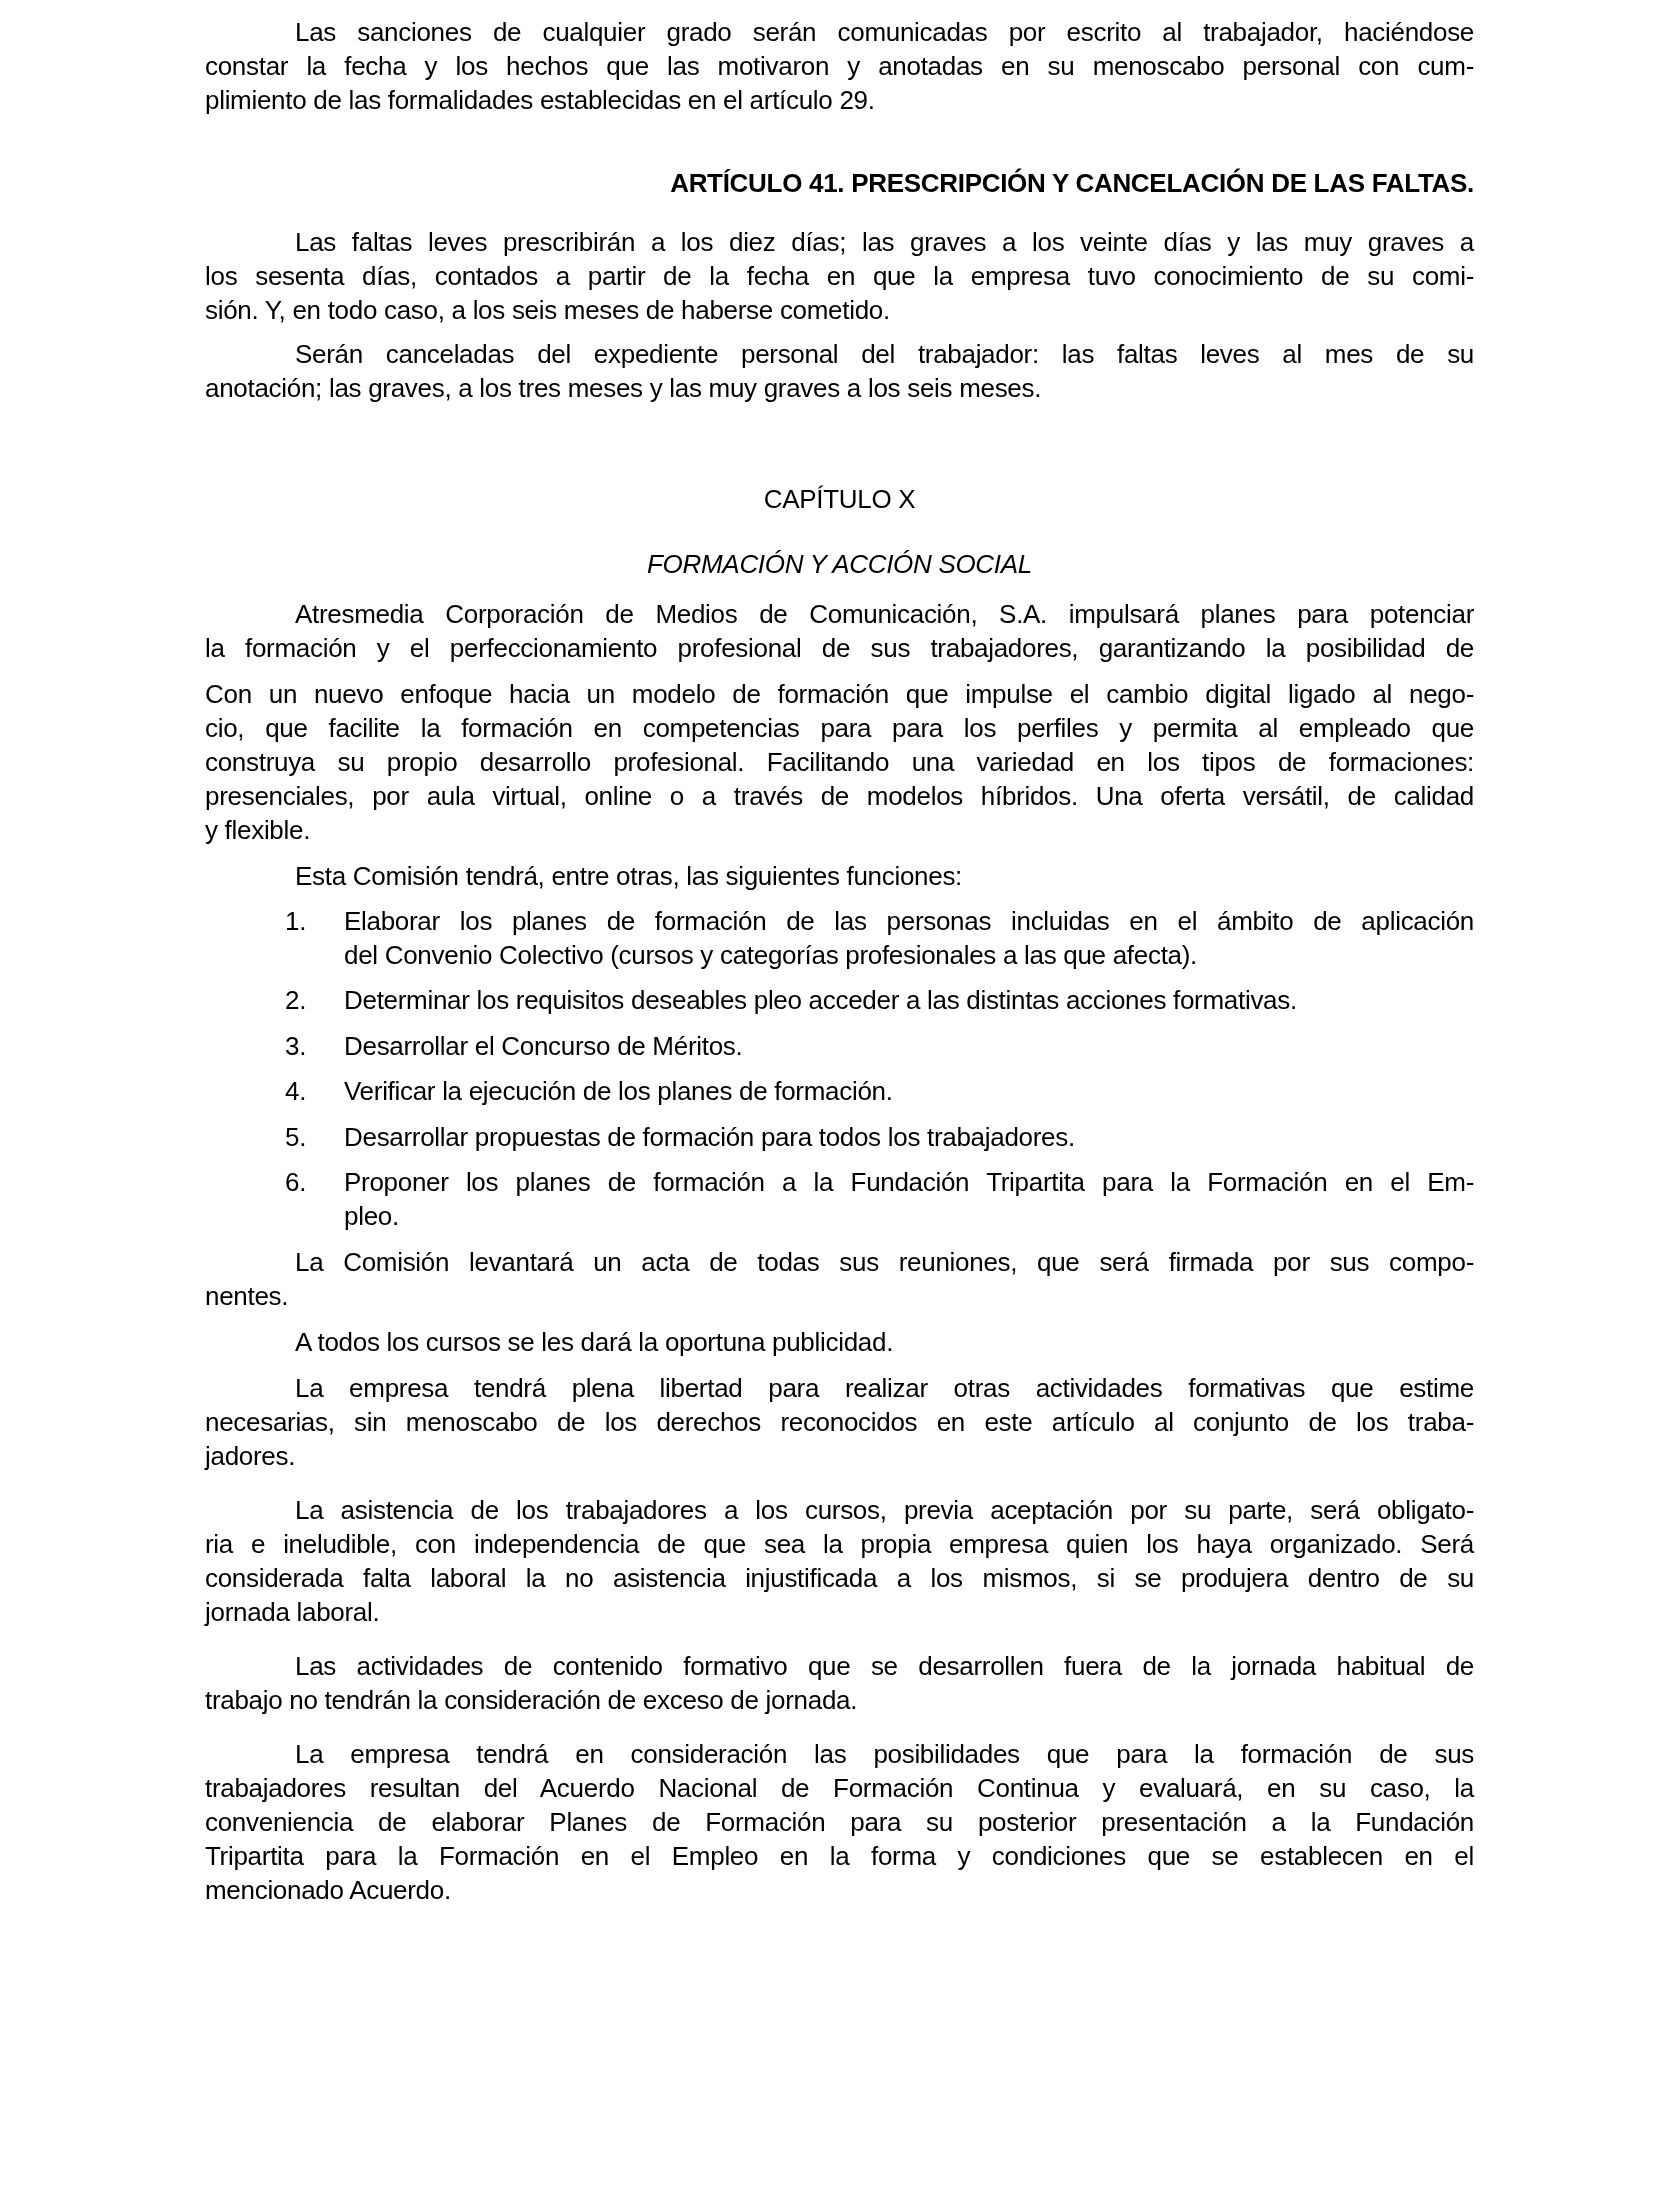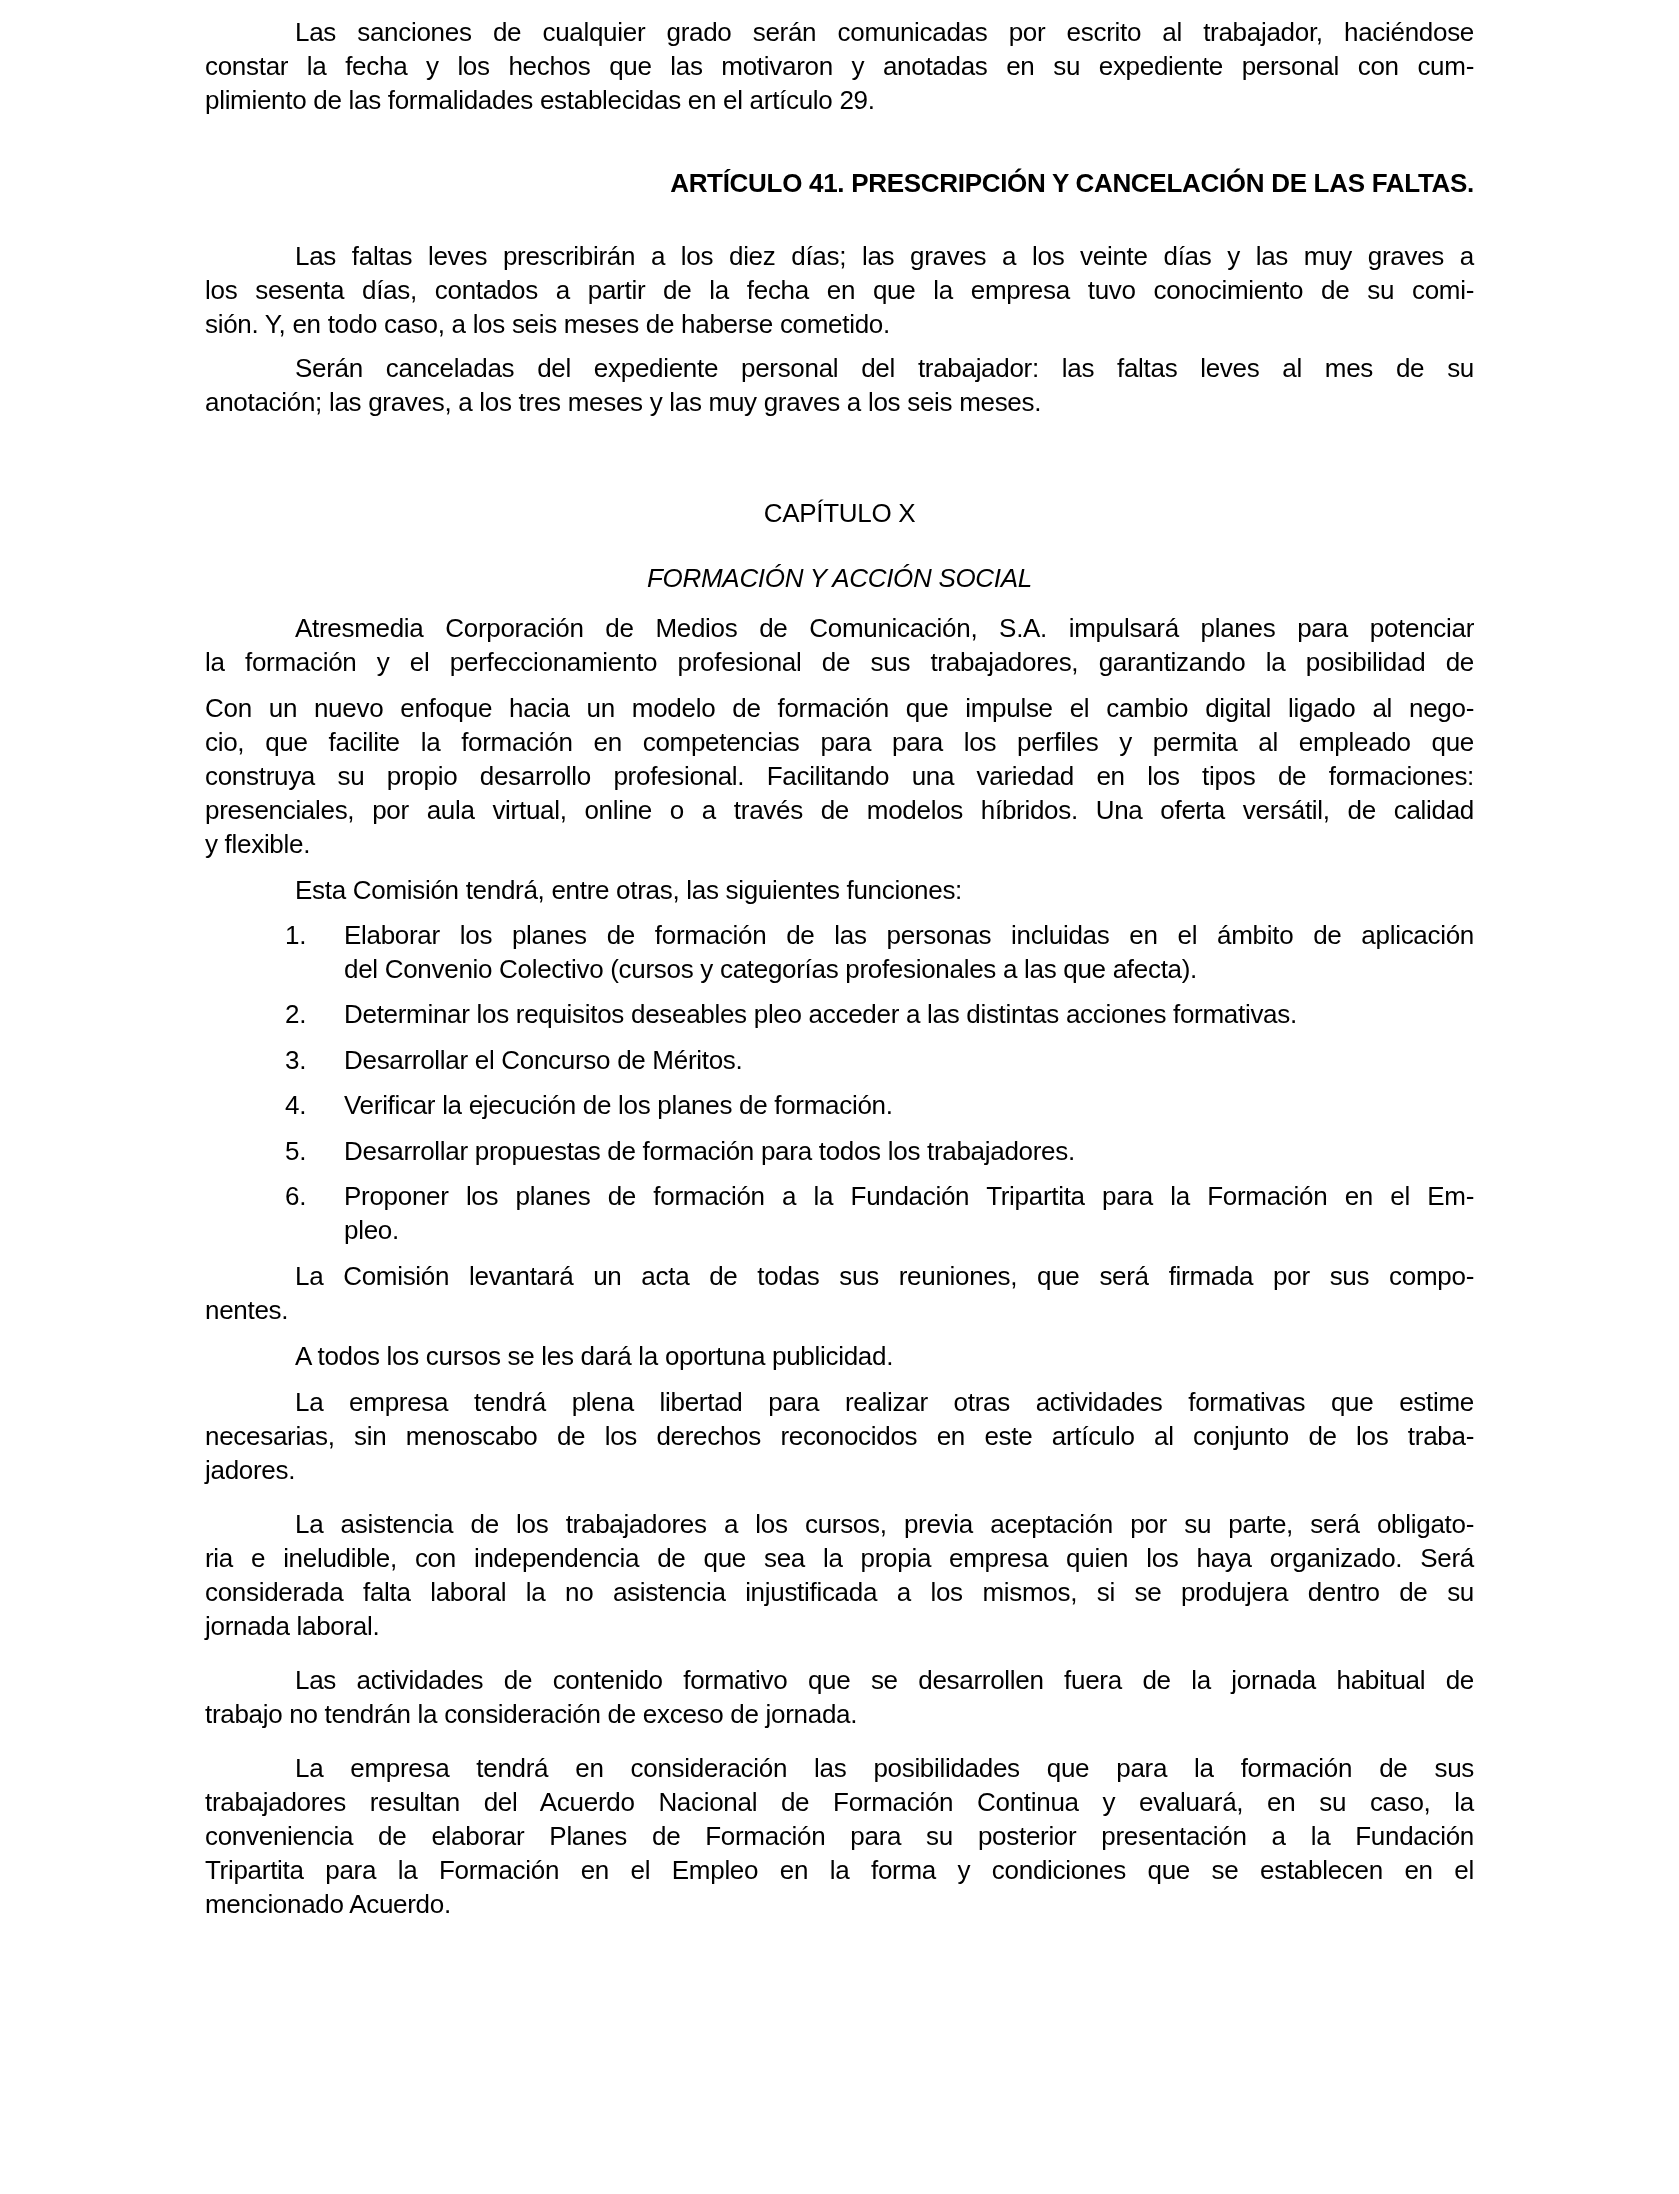--- a/index.html
+++ b/index.html
@@ -30,34 +30,34 @@
   .li { display: flex; }
   .list .li + .li { margin-top: 11.5px; }
   .num { flex: none; margin-left: 80px; width: 59px; }
   .txt { flex: 1; min-width: 0; }
   .mt-13 { margin-top: 10px; }
   .mt-14 { margin-top: 10.7px; }
   .mt-15 { margin-top: 11.5px; }
   .mt-16 { margin-top: 12.3px; }
   .mt-20 { margin-top: 15.3px; }
   .mt-26 { margin-top: 20px; }
-  .mt-33 { margin-top: 39px; }
+  .mt-33 { margin-top: 25px; }
   .mt-40 { margin-top: 31px; }
   .mt-48 { margin-top: 37px; }
   .mt-64 { margin-top: 49px; }
   .mt-100 { margin-top: 77px; }
 </style>
 </head>
 <body>
 
 <div class="page">
 
   <div class="para">
     <div class="line j first">Las sanciones de cualquier grado serán comunicadas por escrito al trabajador, haciéndose</div>
-    <div class="line j">constar la fecha y los hechos que las motivaron y anotadas en su expediente personal con cum-</div>
+    <div class="line j">constar la fecha y los hechos que las motivaron y anotadas en su menoscabo personal con cum-</div>
     <div class="line">plimiento de las formalidades establecidas en el artículo 29.</div>
   </div>
 
   <div class="heading mt-64">ARTÍCULO 41. PRESCRIPCIÓN Y CANCELACIÓN DE LAS FALTAS.</div>
 
   <div class="para mt-33">
     <div class="line j first">Las faltas leves prescribirán a los diez días; las graves a los veinte días y las muy graves a</div>
     <div class="line j">los sesenta días, contados a partir de la fecha en que la empresa tuvo conocimiento de su comi-</div>
     <div class="line">sión. Y, en todo caso, a los seis meses de haberse cometido.</div>
   </div>

